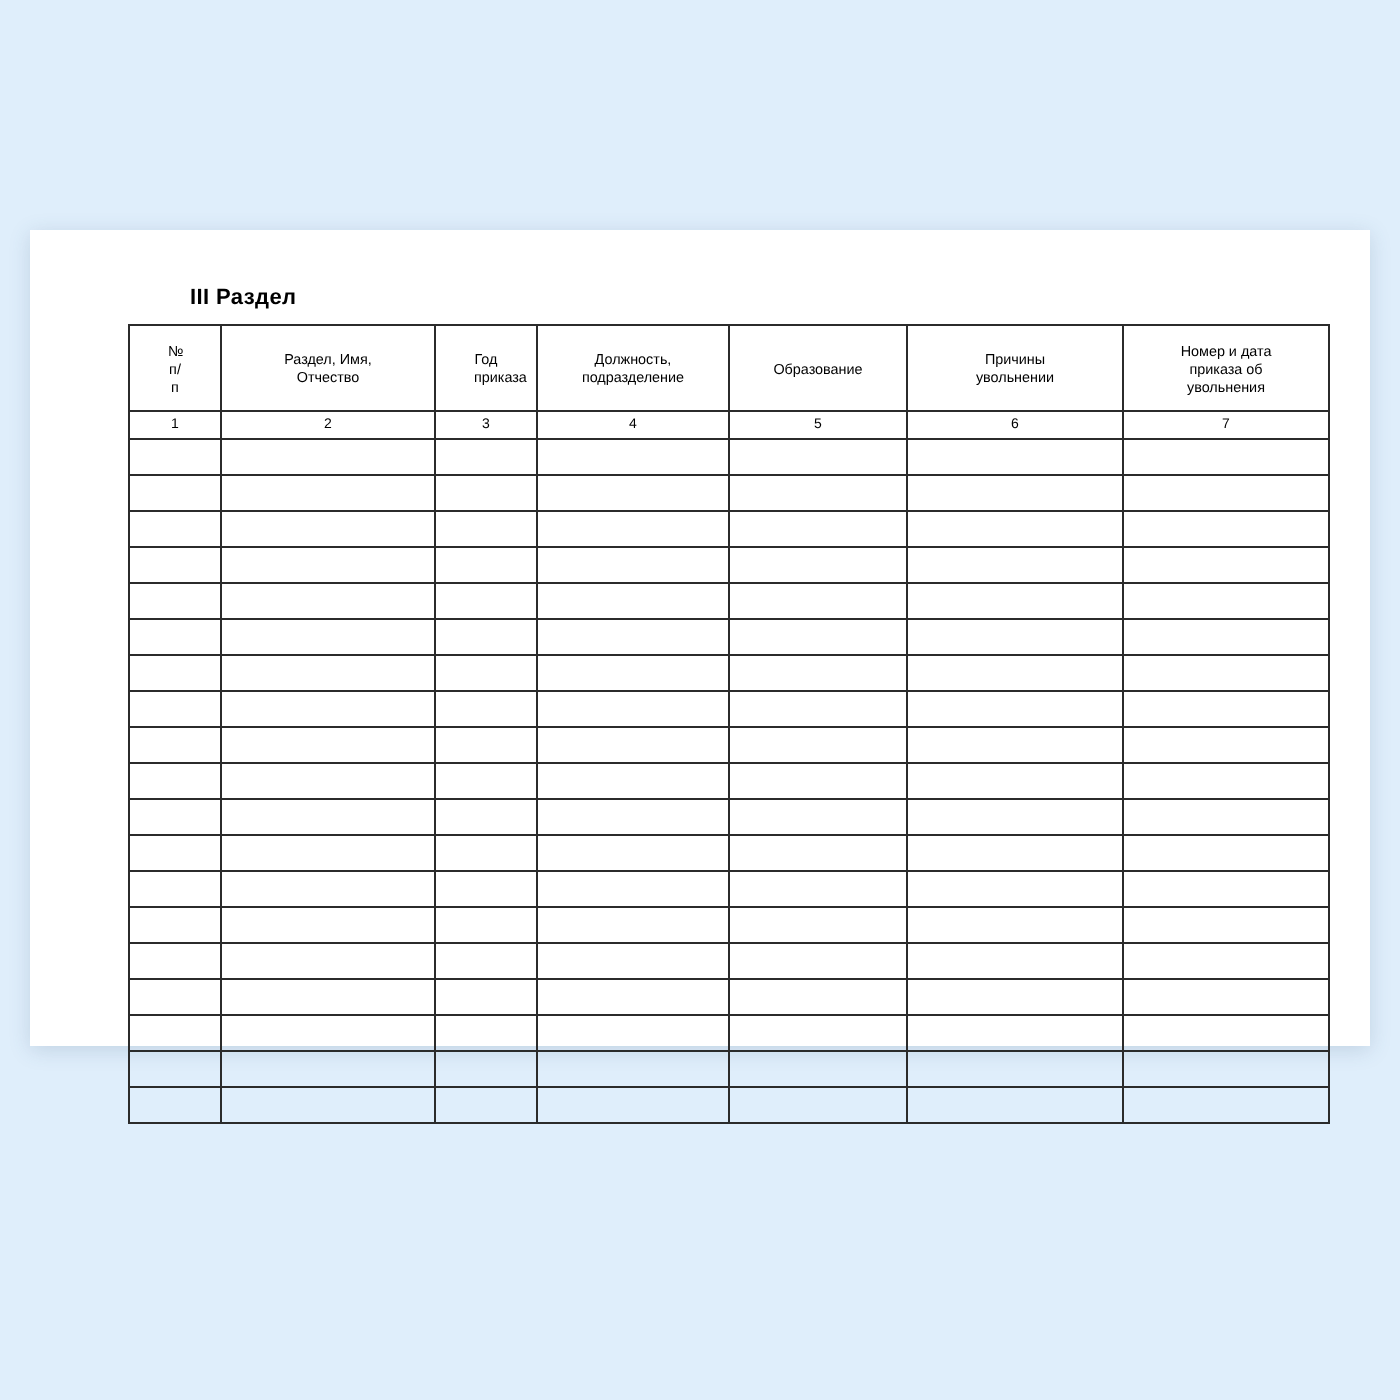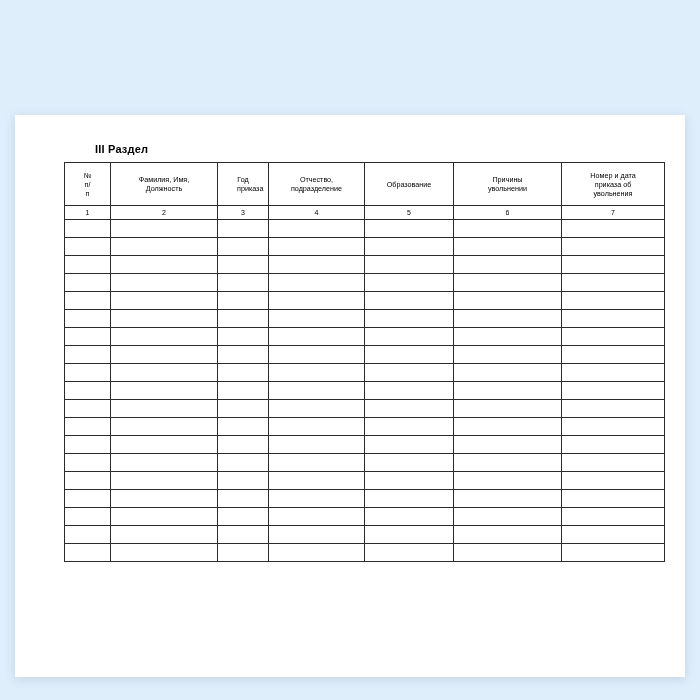--- a/index.html
+++ b/index.html
@@ -16,21 +16,21 @@
   .stage {
     position: relative;
     width: 700px;
     height: 700px;
   }
   .paper {
     position: absolute;
     left: 15px;
     top: 115px;
     width: 670px;
-    height: 562px;
+    height: 408px;
     background: #ffffff;
     box-shadow: 0 2px 10px rgba(60, 90, 120, 0.18);
   }
   .doc-title {
     position: absolute;
     left: 80px;
     top: 28px;
     font-size: 11px;
     font-weight: bold;
     color: #000;
@@ -96,23 +96,23 @@
             <col class="c2">
             <col class="c3">
             <col class="c4">
           <col class="c5">
             <col class="c6">
             <col class="c7">
         </colgroup>
         <thead>
           <tr>
             <th>№ п/п</th>
-            <th>Фамилия, Имя, Должность</th>
+            <th>Раздел, Имя, Отчество</th>
             <th>Год приказа</th>
-            <th>Отчество, подразделение</th>
+            <th>Должность, подразделение</th>
             <th>Образование</th>
             <th>Причины увольнении</th>
             <th>Номер и дата приказа об увольнения</th>
           </tr>
         </thead>
         <tbody>
           <tr class="numrow">
             <td>1</td>
             <td>2</td>
             <td>3</td>

